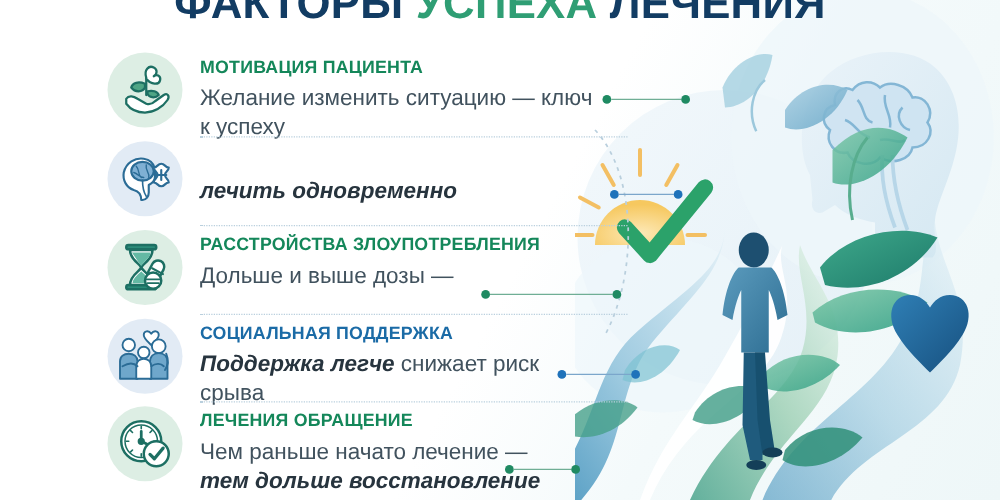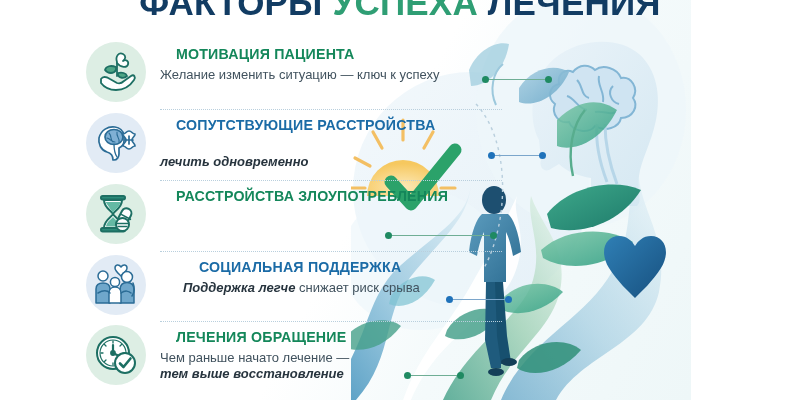--- a/index.html
+++ b/index.html
@@ -4,21 +4,21 @@
 <style>
   * { box-sizing: border-box; margin: 0; padding: 0; }
   html, body {
     width: 800px; height: 400px;
     overflow: hidden;
     font-family: "Liberation Sans", sans-serif;
     background: #ffffff;
   }
   #infographic {
     position: relative;
-    width: 691px; height: 400px;
+    width: 800px; height: 400px;
     background: linear-gradient(118deg,#ffffff 0%,#ffffff 52%,#f4fafb 70%,#eef7f8 100%);
     overflow: hidden;
   }
 
   
   .title-wrap {
     position: absolute;
     top: -17px; left: 0; width: 800px;
     text-align: center;
     z-index: 8;
@@ -42,21 +42,21 @@
     left: 86px; top: 38px;
     width: 400px;
     z-index: 5;
   }
   .item {
     position: relative;
     display: flex;
     align-items: flex-start;
     height: 71px;
   }
-  .item.ib4 { height: 70px; gap: 23px; }
+  .item.ib4 { height: 70px; }
   .item-sep {
     position: absolute;
     left: 74px; right: -16px; top: 0; height: 1px;
     border-top: 1px dotted #b9cfdd;
   }
   .badge {
     flex: 0 0 auto;
     width: 60px; height: 60px;
     border-radius: 50%;
     margin-top: 4px;
@@ -65,26 +65,25 @@
   .badge.green { background: #ddeee4; }
   .badge.blue  { background: #e2ebf5; }
   .badge svg { display:block; }
   .txt { padding-left: 14px; padding-top: 9px; }
   .h {
     font-size: 14.2px;
     font-weight: bold;
     letter-spacing: .2px;
     line-height: 1.1;
     margin-bottom: 4px;
-    margin-left: 16px;
   }
   .h.green { color: #14875a; }
   .h.blue  { color: #1b6ba6; }
   .d {
-    font-size: 13px;
+    font-size: 18px;
     line-height: 1.28;
     color: #41525e;
   }
   .d b { color: #27343e; font-weight: bold; font-style: italic; }
 
   
   .conn { position: absolute; display: flex; align-items: center; z-index: 6; }
   .conn .dot { width: 7px; height: 7px; border-radius: 50%; }
   .conn .bar { height: 1.6px; }
   .conn.green .dot { background: #1f8a62; }
@@ -274,21 +273,20 @@
             <path d="M16 13 C19 16 17 20 20 22 M24 12 C23 17 27 18 26 22 M14 18 C18 19 18 22 22 22" stroke="#2b6c96" stroke-width="1.1"></path>
             <path d="M21 24 C21 30 22 34 24 37" stroke-width="1.3"></path>
             <path d="M36 11 C39 11 39 14 42 14 C42 17 39 17 39 20 C39 23 42 23 42 26
                      C39 26 39 29 36 29 C33 29 33 26 30 26 C30 23 33 23 33 20
                      C33 17 30 17 30 14 C33 14 33 11 36 11 Z" fill="#ffffff"></path>
             <path d="M36 16 L36 24 M32 20 L40 20"></path>
           </g>
         </svg>
       </div>
       <div class="txt">
-        <div class="h blue">СОПУТСТВУЮЩИЕ РАССТРОЙСТВА</div>
         <div class="d">
           <br>
           <b>лечить одновременно</b>
         </div>
       </div>
     </div>
 
     <div class="item">
       <div class="item-sep"></div>
       <div class="badge green">
@@ -303,21 +301,21 @@
             <rect x="27" y="17" width="10" height="17" rx="5" transform="rotate(28 32 25)" fill="#ffffff"></rect>
             <path d="M28.7 23.6 L37.4 28.3" stroke-width="1.6"></path>
             <circle cx="29.5" cy="33.5" r="6.5" fill="#ffffff"></circle>
             <path d="M24 32.5 L35 32.5 M25 35.5 L34 35.5" stroke-width="1.3"></path>
           </g>
         </svg>
       </div>
       <div class="txt">
         <div class="h green">РАССТРОЙСТВА ЗЛОУПОТРЕБЛЕНИЯ</div>
         <div class="d">
-          <br>
+          <span>Дольше и выше дозы —</span><br>
         </div>
       </div>
     </div>
 
     <div class="item ib4">
       <div class="item-sep"></div>
       <div class="badge blue">
         <svg width="46" height="46" viewBox="0 0 46 46">
           <g stroke="#2b6c96" stroke-width="1.5" stroke-linejoin="round" stroke-linecap="round">
             <path d="M28 5 C26 2 22 2.5 22 6 C22 9 26 12 28 14 C30 12 34 9 34 6 C34 2.5 30 2 28 5 Z" fill="#ffffff"></path>
@@ -354,21 +352,21 @@
             <circle cx="20" cy="21" r="1.9" fill="#1d6f63"></circle>
             <circle cx="32" cy="31" r="10" fill="#ffffff"></circle>
             <path d="M27 31.5 L30.5 35 L37.5 26.5" stroke-width="2.6"></path>
           </g>
         </svg>
       </div>
       <div class="txt">
         <div class="h green">ЛЕЧЕНИЯ ОБРАЩЕНИЕ</div>
         <div class="d">
           <span>Чем раньше начато лечение —</span><br>
-          <b>тем выше восстановление</b>
+          <b>тем дольше восстановление</b>
         </div>
       </div>
     </div>
   </div>
 
   <div class="conn green c1">
     <span class="dot"></span>
     <span class="bar" style="width:56px"></span>
     <span class="dot"></span>
   </div>

